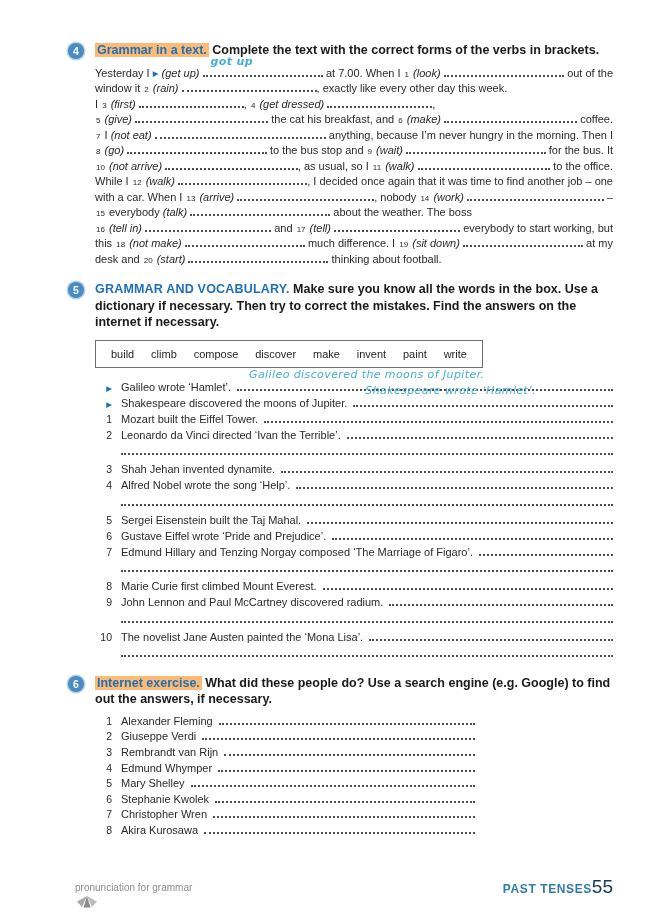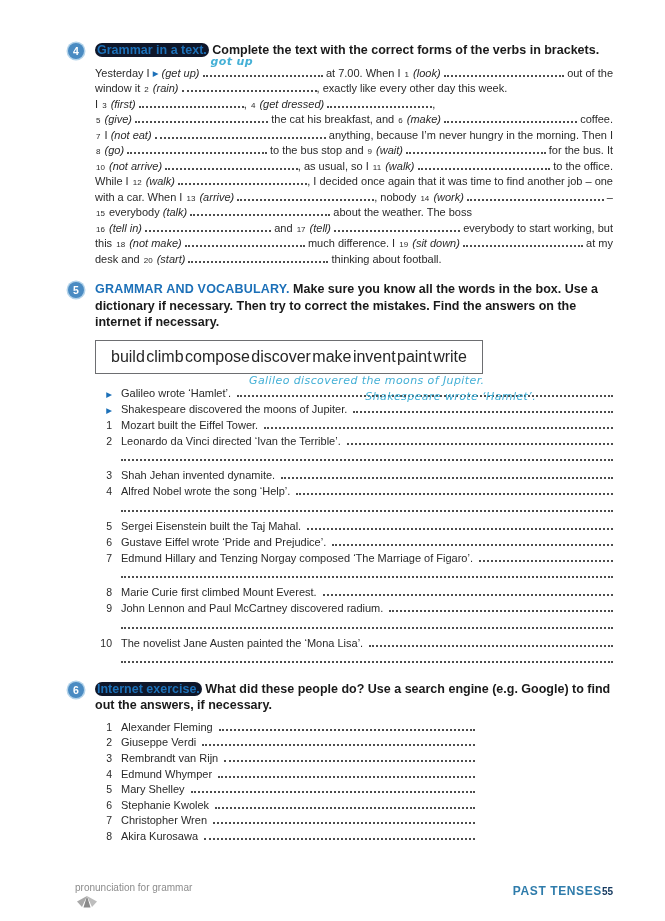--- a/index.html
+++ b/index.html
@@ -10,21 +10,21 @@
   .page{position:absolute;top:42px;left:68px;right:52px;}
 
   
   .exercise{display:grid;grid-template-columns:27px 1fr;align-items:start;}
   .badge{
     width:16px;height:16px;border-radius:50%;background:#4a8bc2;color:#fff;
     font-size:10.5px;font-weight:bold;display:flex;align-items:center;justify-content:center;
     box-shadow:0 0 0 1.5px #b3d3ea;margin-top:1px;
   }
   .ex-head{font-size:12.5px;font-weight:bold;line-height:16.5px;color:#1a1a1a;}
-  .hl{color:#1c70b8;background:#0f172a;padding:0 2px;border-radius:7px;}
+  .hl{color:#1c70b8;background:#fdba74;padding:0 2px;}
   .caps-title{color:#1c70b8;letter-spacing:.2px;}
 
   
   .ex4-lines{margin-top:5px;}
   .ex4-line{display:flex;align-items:baseline;font-size:11px;line-height:15.5px;height:15.5px;}
   .ex4-line span{white-space:pre;}
   .tk-it{font-style:italic;}
   .tk-num{font-size:8px;padding:0 1px;}
   .tk-arrow{color:#1c70b8;font-size:7.5px;transform:translateY(-1px);}
   .tk-blank{
@@ -32,21 +32,21 @@
     position:relative;margin-bottom:-1px;font-weight:bold;
   }
   .hand{
     position:absolute;left:8px;top:-10px;color:#44b0d6;font-style:italic;
     font-size:11px;letter-spacing:.4px;white-space:nowrap;font-family:"DejaVu Sans",sans-serif;
   }
 
   
   .word-box{
     border:1px solid #6d6e71;width:356px;padding:7px 15px;margin:9px 0 10px 0;
-    display:flex;justify-content:space-between;font-size:16px;color:#262626;
+    display:flex;justify-content:space-between;font-size:11px;color:#262626;
   }
 
   
   .ex5-rows{margin-top:6px;}
   .ex5-row{display:flex;align-items:baseline;font-size:11px;line-height:16.2px;height:16.2px;}
   .row-marker{width:17px;text-align:right;margin-right:9px;flex:0 0 auto;font-size:10.5px;}
   .row-marker.arrow{color:#1c70b8;font-size:7.5px;}
   .row-text{white-space:nowrap;}
   .row-dots{flex:1 1 30px;height:11px;border-bottom:2px dotted #4d4d4d;margin-left:6px;margin-bottom:-1px;position:relative;}
   .hand5{left:12px;top:-11px;}
@@ -58,21 +58,21 @@
   .ex6-row .row-dots{flex:1 1 40px;}
 
   .sp16{height:16px;}
   .sp13{height:13px;}
 
   
   .footer-left{position:absolute;left:75px;bottom:28px;color:#8c8c8c;font-size:10px;margin-top:44px;}
   .pron-icon{position:absolute;left:76px;bottom:9px;}
   .footer-right{position:absolute;right:52px;bottom:23px;display:flex;align-items:baseline;}
   .section-label{color:#2f7cab;font-weight:bold;font-size:12px;letter-spacing:.6px;}
-  .page-number{color:#163a60;font-weight:bold;font-size:10px;}
+  .page-number{color:#163a60;font-weight:normal;font-size:19px;}
 </style>
 </head>
 <body>
 
 <div class="page">
 
   <section class="exercise">
     <div class="badge">4</div>
     <div>
       <div class="ex-head"><span class="hl">Grammar in a text.</span><span> Complete the text with the correct forms of the verbs in brackets.</span></div>

